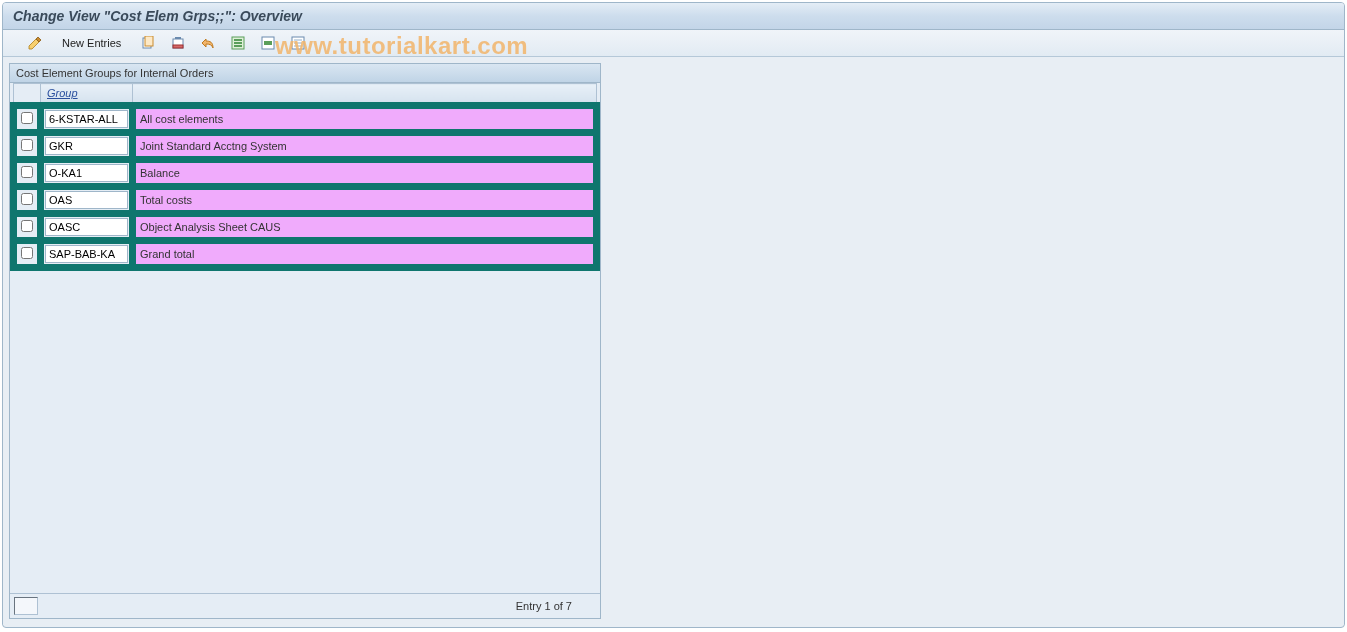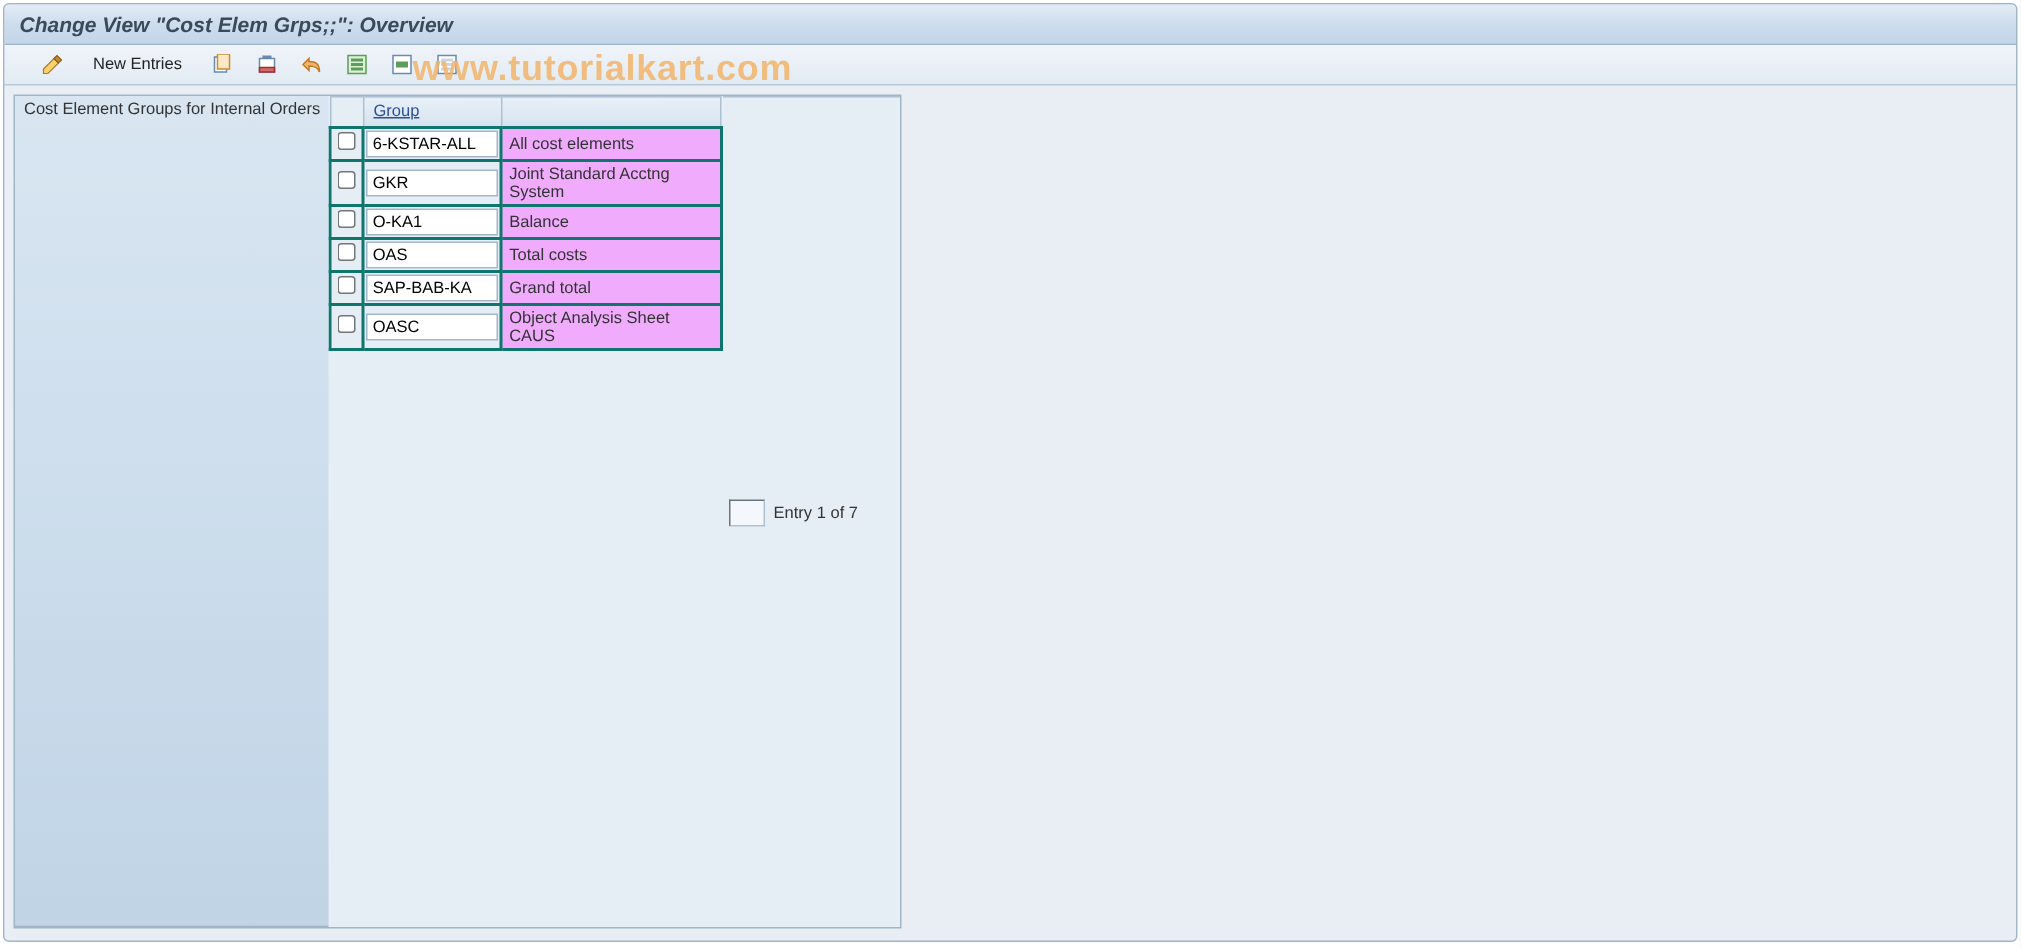--- a/index.html
+++ b/index.html
@@ -74,21 +74,21 @@
       background: #e8eef4;
       height: calc(100% - 56px);
     }
     .panel {
       width: 592px;
       height: 100%;
       border: 1px solid #9fb6c9;
       background: #e5edf5;
       position: relative;
       display: flex;
-      flex-direction: row;
+      flex-direction: column;
     }
     .panel-title {
       background: linear-gradient(to bottom, #d9e6f2 0%, #c0d4e6 100%);
       border-bottom: 1px solid #9fb6c9;
       padding: 3px 6px;
       font-size: 11px;
       color: #333;
     }
     .table-wrap {
       flex: 1;
@@ -111,21 +111,21 @@
       cursor: pointer;
       height: 20px;
     }
     table.grid th.sel-col {
       width: 18px;
       text-decoration: none;
       background: #e5edf5;
       border: 1px solid #aec1d3;
     }
     table.grid td {
-      border: 2px solid #0f766e;
+      border: 7px solid #0f766e;
       padding: 2px 4px;
       height: 22px;
       vertical-align: middle;
     }
     table.grid td.sel-cell {
       width: 18px;
       text-align: center;
       background: #e5edf5;
     }
     table.grid td.sel-cell input[type=checkbox] {
@@ -239,21 +239,21 @@
 
   <div class="content-area">
     <div class="panel">
       <div class="panel-title">Cost Element Groups for Internal Orders</div>
 
       <div class="table-wrap">
         <table class="grid">
           <thead>
             <tr>
               <th class="sel-col"></th>
-              <th style="width:92px;">Group</th>
+              <th style="width:92px;font-style:italic;">Group</th>
               <th style="text-decoration:none;color:#333;"></th>
             </tr>
           </thead>
           <tbody id="grid-body">
           <tr>
                 <td class="sel-cell"><input type="checkbox" style=""></td>
                 <td class="group-cell"><input type="text" value="6-KSTAR-ALL" style=""></td>
                 <td class="desc-cell">All cost elements</td>
               </tr>
               <tr>
@@ -266,27 +266,27 @@
                 <td class="group-cell"><input type="text" value="O-KA1" style=""></td>
                 <td class="desc-cell">Balance</td>
               </tr>
               <tr>
                 <td class="sel-cell"><input type="checkbox" style=""></td>
                 <td class="group-cell"><input type="text" value="OAS" style=""></td>
                 <td class="desc-cell">Total costs</td>
               </tr>
               <tr>
                 <td class="sel-cell"><input type="checkbox" style=""></td>
+                <td class="group-cell"><input type="text" value="OASC" style=""></td>
+                <td class="desc-cell">Object Analysis Sheet CAUS</td>
+              </tr>
+              <tr>
+                <td class="sel-cell"><input type="checkbox" style=""></td>
                 <td class="group-cell"><input type="text" value="SAP-BAB-KA" style=""></td>
                 <td class="desc-cell">Grand total</td>
-              </tr>
-              <tr>
-                <td class="sel-cell"><input type="checkbox" style=""></td>
-                <td class="group-cell"><input type="text" value="OASC" style=""></td>
-                <td class="desc-cell">Object Analysis Sheet CAUS</td>
               </tr>
             </tbody>
         </table>
       </div>
 
       <div class="position-bar">
         <span class="position-box"></span>
         <span class="entry-status">Entry 1 of 7</span>
         <span style="width:28px;"></span>
       </div>

